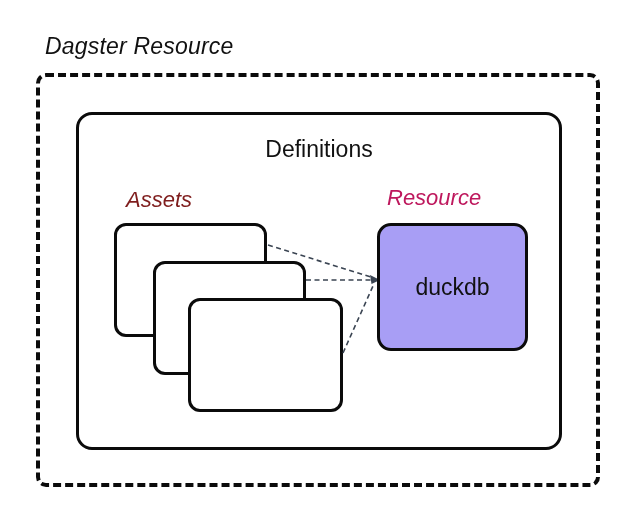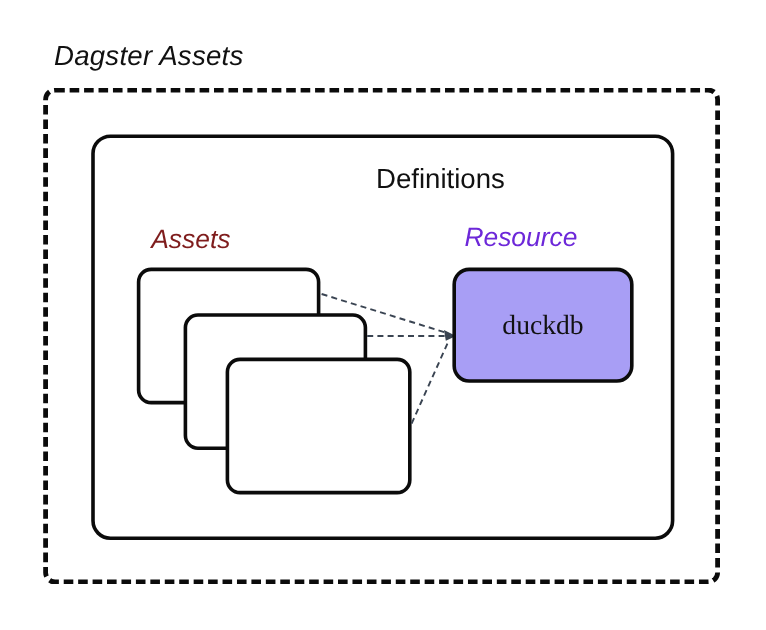--- a/index.html
+++ b/index.html
@@ -47,39 +47,38 @@
     background: #ffffff;
   }
   .definitions-label {
     position: absolute;
     left: 76px;
     top: 136px;
     width: 486px;
     text-align: center;
     font-size: 23px;
     color: #111111;
-    padding-left: 48px;
   }
   .assets-label {
     position: absolute;
     left: 126px;
     top: 187px;
     font-size: 22px;
     font-style: italic;
     font-weight: 500;
     color: #7f1d1d;
   }
   .resource-label {
     position: absolute;
     left: 387px;
     top: 185px;
     font-size: 22px;
     font-style: italic;
     font-weight: 500;
-    color: #6d28d9;
+    color: #be185d;
   }
   .asset-card {
     position: absolute;
     width: 153px;
     height: 114px;
     background: #ffffff;
     border: 3.5px solid var(--outline, #0b0b0b);
     border-radius: 12px;
     box-sizing: border-box;
   }
@@ -102,42 +101,41 @@
   }
   .arrowhead {
     fill: var(--connector, #3a4452);
     stroke: none;
   }
   .resource-box {
     position: absolute;
     left: 377px;
     top: 223px;
     width: 151px;
-    height: 96px;
+    height: 128px;
     background: var(--resource-fill, #a89ef5);
     border: 3.5px solid var(--outline, #0b0b0b);
     border-radius: 14px;
     box-sizing: border-box;
     z-index: 5;
     display: flex;
     align-items: center;
     justify-content: center;
-    font-family: Liberation Serif, serif;
   }
   .resource-box-label {
     font-size: 23px;
     color: #111111;
   }
 </style>
 </head>
 <body>
 
 <div class="canvas">
 
-  <div class="diagram-title">Dagster Assets</div>
+  <div class="diagram-title">Dagster Resource</div>
 
   <div class="project-boundary"></div>
 
   <div class="definitions-box"></div>
 
   <div class="definitions-label">Definitions</div>
 
   <div class="assets-label">Assets</div>
 
   <div class="resource-label">Resource</div>

